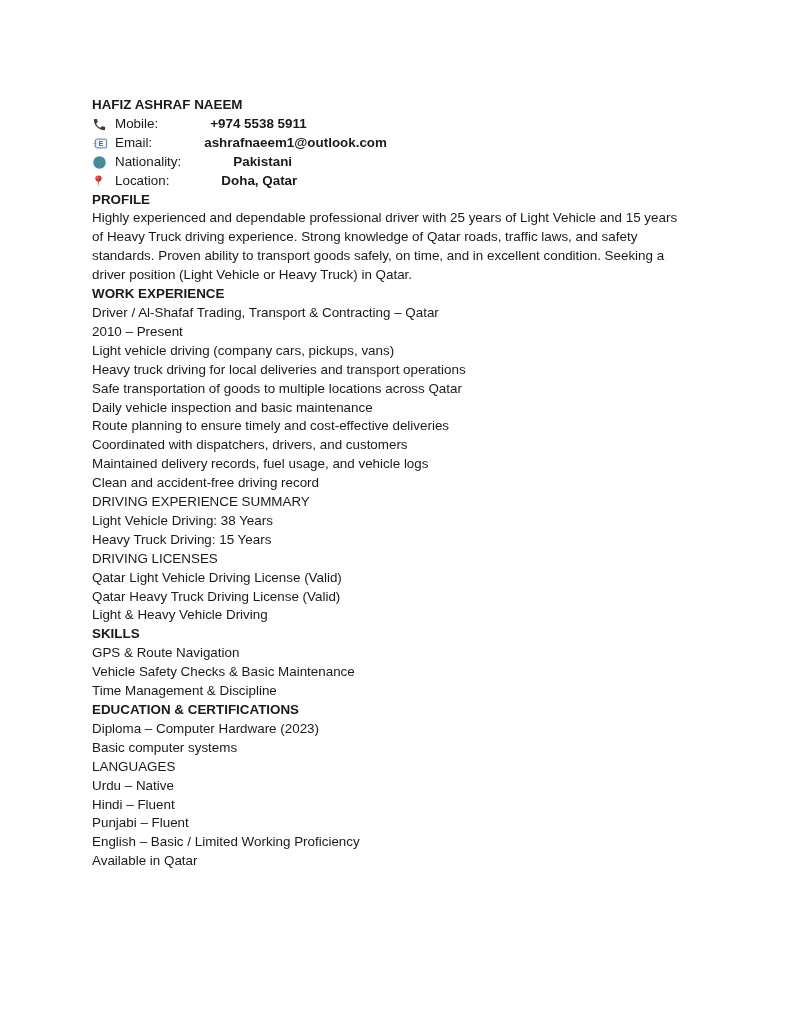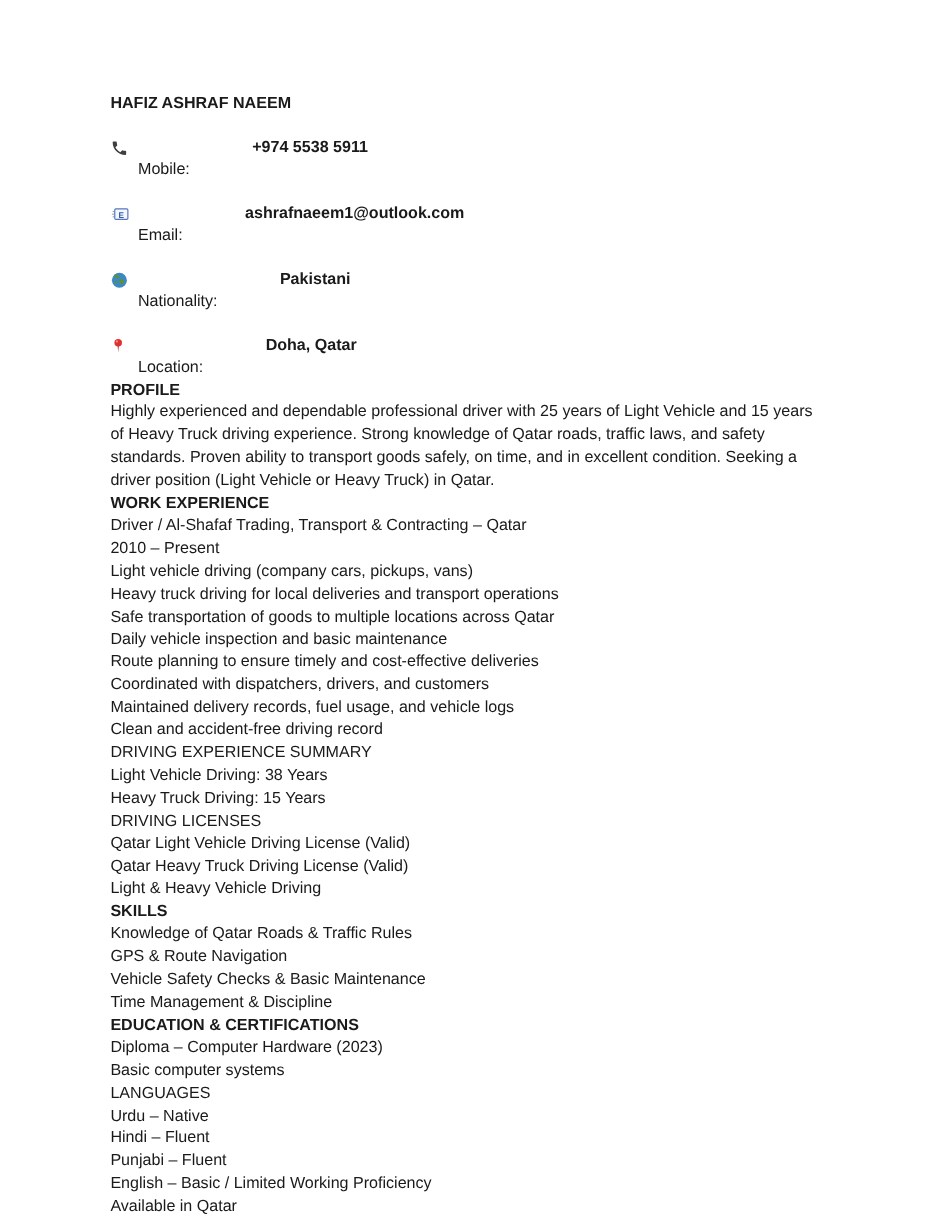--- a/index.html
+++ b/index.html
@@ -11,21 +11,21 @@
     width: 791px;
     height: 1024px;
     position: relative;
     font-family: "Liberation Sans", sans-serif;
     color: #1a1a1a;
     overflow: hidden;
   }
   .content {
     position: absolute;
     left: 92px;
-    top: 77px;
+    top: 96px;
     width: 600px;
     font-size: 13.4px;
     line-height: 18.9px;
   }
   .line { white-space: nowrap; }
   .bold { font-weight: bold; }
   .para {
     width: 594px;
     white-space: normal;
   }
@@ -34,21 +34,21 @@
     align-items: center;
   }
   .cicon {
     display: inline-flex;
     width: 18px;
     justify-content: flex-start;
     align-items: center;
     margin-right: 5px;
   }
   .cicon svg { display: block; }
-  .clabel { margin-right: 4px; margin-top: 36px; }
+  .clabel { margin-right: 4px; }
   .cvalue { font-weight: bold; margin-left: 48px; }
 </style>
 </head>
 <body>
 
 <div class="content">
   <div class="line bold">HAFIZ ASHRAF NAEEM</div>
   <div id="contacts">
       <div class="line contact">
         <span class="cicon">
@@ -109,21 +109,20 @@
       <div class="line">Maintained delivery records, fuel usage, and vehicle logs</div>
       <div class="line">Clean and accident-free driving record</div>
       <div class="line">DRIVING EXPERIENCE SUMMARY</div>
       <div class="line">Light Vehicle Driving: 38 Years</div>
       <div class="line">Heavy Truck Driving: 15 Years</div>
       <div class="line">DRIVING LICENSES</div>
       <div class="line">Qatar Light Vehicle Driving License (Valid)</div>
       <div class="line">Qatar Heavy Truck Driving License (Valid)</div>
       <div class="line">Light &amp; Heavy Vehicle Driving</div>
       <div class="line bold">SKILLS</div>
-      <div class="line">Knowledge of Qatar Roads &amp; Traffic Rules</div>
       <div class="line">GPS &amp; Route Navigation</div>
       <div class="line">Vehicle Safety Checks &amp; Basic Maintenance</div>
       <div class="line">Time Management &amp; Discipline</div>
       <div class="line bold">EDUCATION &amp; CERTIFICATIONS</div>
       <div class="line">Diploma – Computer Hardware (2023)</div>
       <div class="line">Basic computer systems</div>
       <div class="line">LANGUAGES</div>
       <div class="line">Urdu – Native</div>
       <div class="line">Hindi – Fluent</div>
       <div class="line">Punjabi – Fluent</div>

